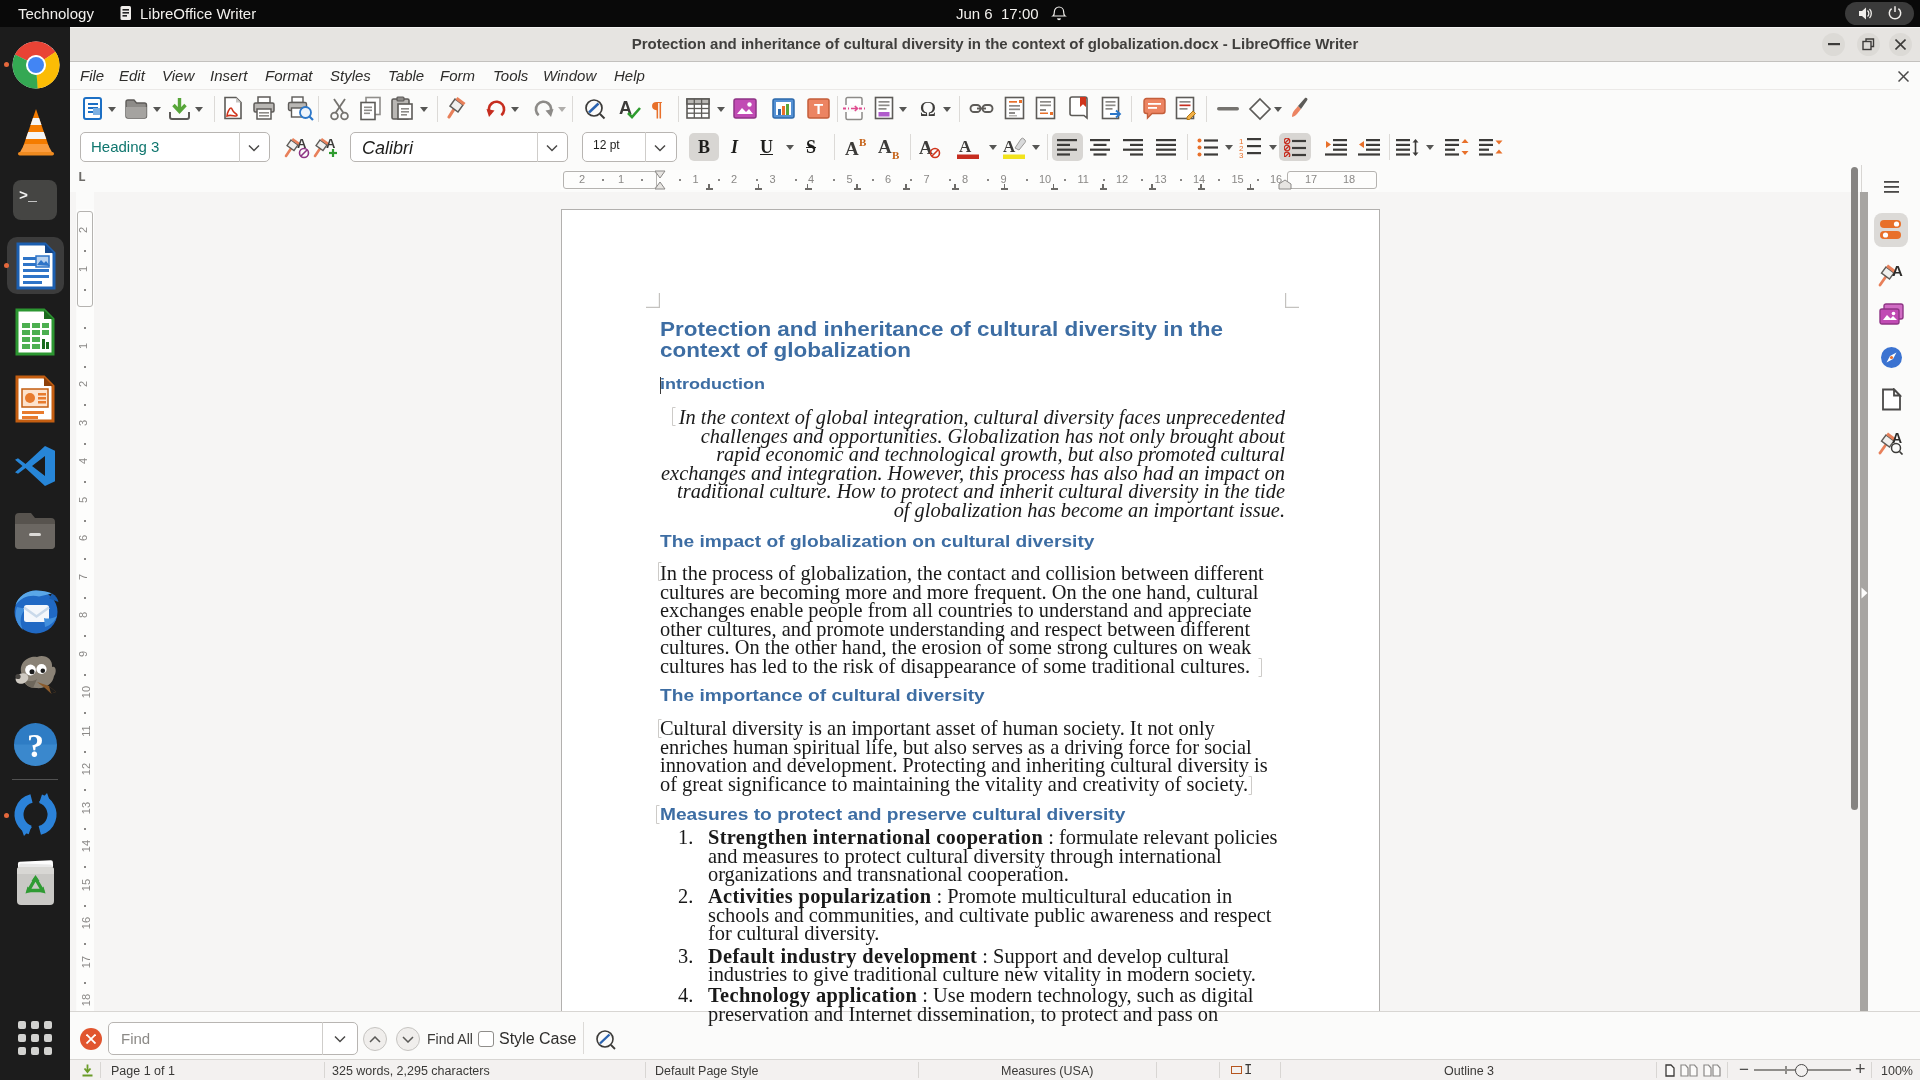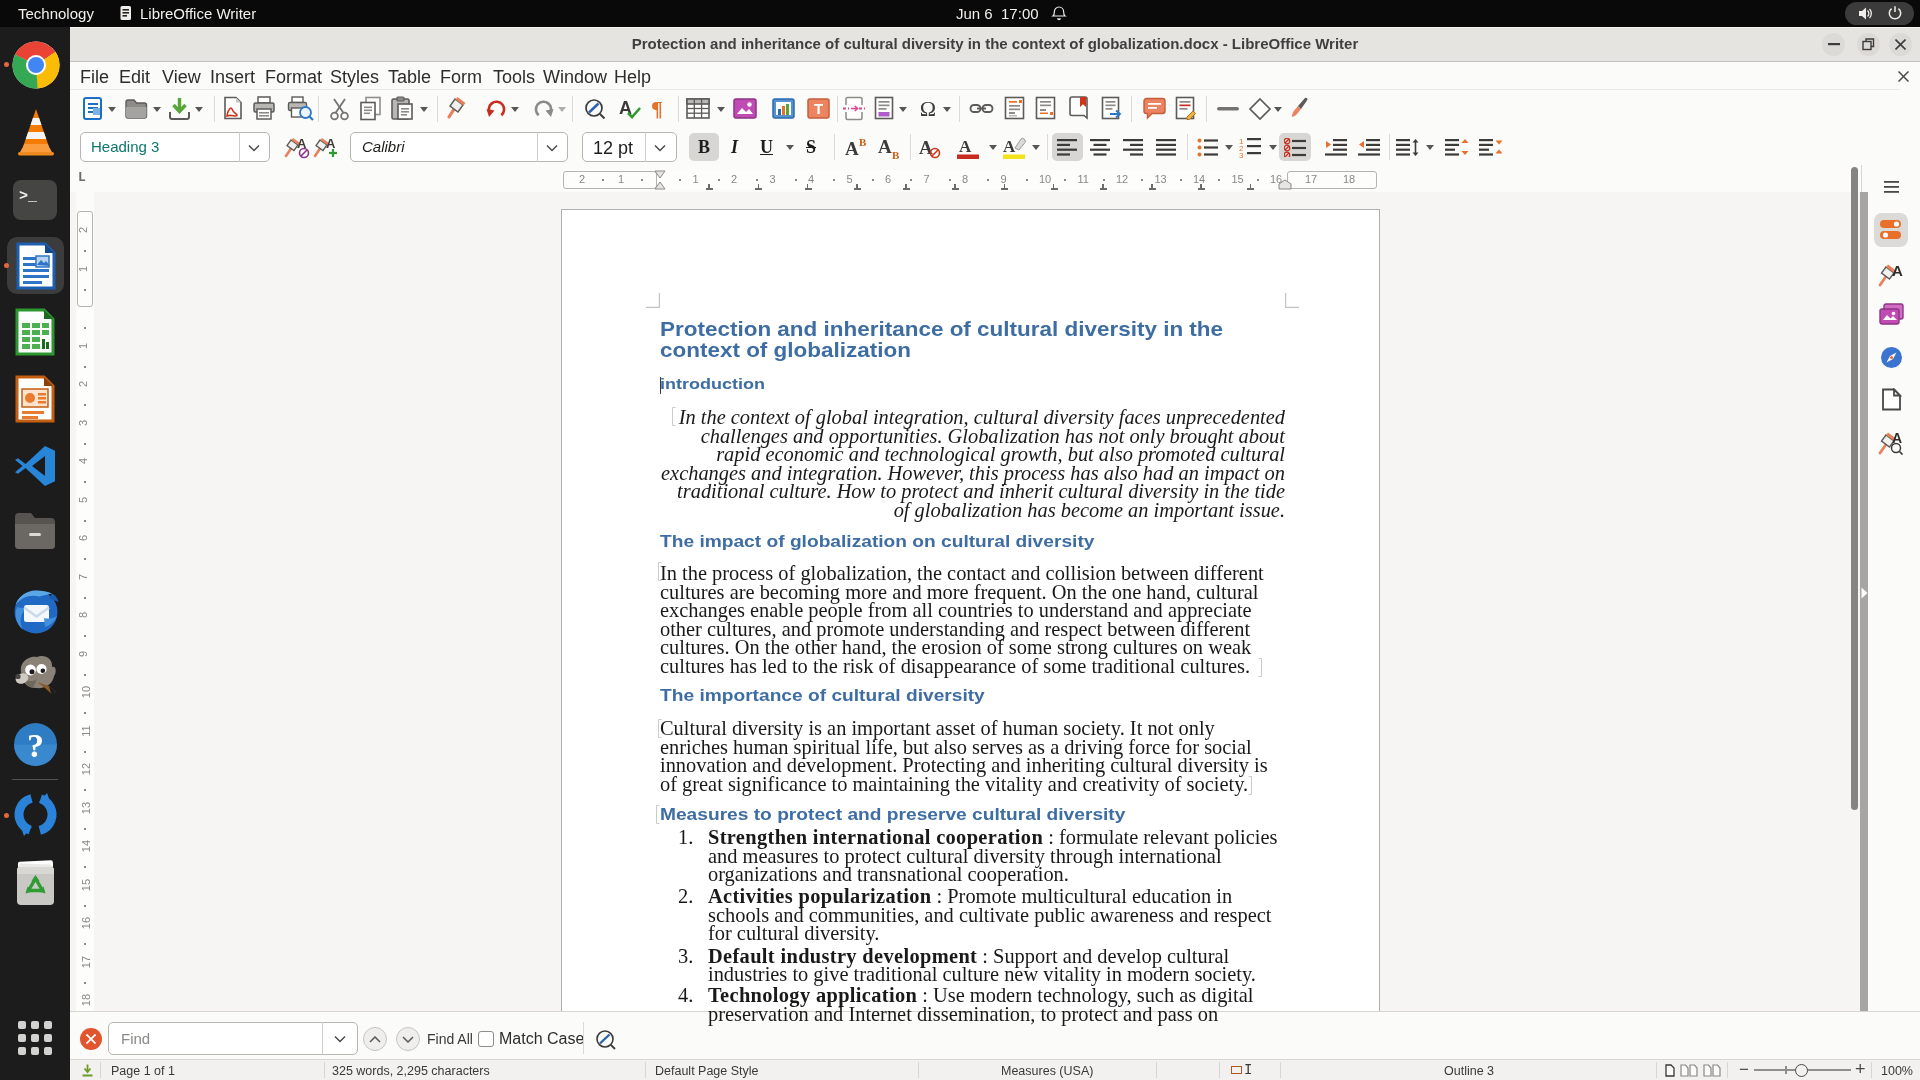--- a/index.html
+++ b/index.html
@@ -10,21 +10,21 @@
   .car { position:absolute; width:0; height:0; border-left:4px solid transparent; border-right:4px solid transparent; border-top:5px solid #565654; }
   .tgl { position:absolute; background:#d8d6d3; border-radius:5px; }
   .rnum { position:absolute; font-size:11px; color:#8a8886; }
   .doc { position:absolute; font-family:"Liberation Serif", serif; font-size:20.4px; line-height:18.5px; color:#191919; white-space:nowrap; }
   .h1 { position:absolute; font-family:"Liberation Sans", sans-serif; font-weight:bold; font-size:20.5px; line-height:21.3px; color:#3d6da3; white-space:nowrap; transform:scaleX(1.096); transform-origin:left top; }
   .h2 { position:absolute; font-family:"Liberation Sans", sans-serif; font-weight:bold; font-size:16.3px; line-height:20px; color:#3d6da3; white-space:nowrap; transform:scaleX(1.177); transform-origin:left top; }
   .h3i { position:absolute; font-family:"Liberation Sans", sans-serif; font-weight:bold; font-size:15px; line-height:20px; color:#3d6da3; white-space:nowrap; transform:scaleX(1.2); transform-origin:left top; }
   .doc b { letter-spacing:0.35px; }
   .ssep { position:absolute; width:1px; height:16px; background:#d8d6d3; }
   .st { position:absolute; font-size:12.5px; color:#3a3937; }
-  .mn { position:absolute; font-size:18px; color:#2e2d2b; }
+  .mn { position:absolute; font-size:15px; color:#2e2d2b;font-style:italic; }
 </style>
 </head>
 <body>
 
 <div class="abs" style="left:0;top:0;width:1920px;height:27px;background:#090909"></div>
 <div class="abs" style="left:0;top:27px;width:70px;height:1053px;background:#1c1c1c"></div>
 <div class="abs" style="left:70px;top:27px;width:1850px;height:1053px;background:#fbfbfa"></div>
 <div class="abs" id="titlebar" style="left:70px;top:27px;width:1850px;height:35px;background:#e6e4e1;border-bottom:1px solid #c3c1be;box-shadow:inset 0 1px 0 #f4f3f2"></div>
 <div class="abs" id="docbg" style="left:70px;top:192px;width:1850px;height:819px;background:#f6f5f4"></div>
 <div class="abs" id="page" style="left:561px;top:209px;width:819px;height:802px;background:#fff;border:1px solid #b2b0ae;border-bottom:none"></div>
@@ -496,28 +496,28 @@
   <svg class="abs" style="left:313px;top:134px" width="26" height="26" viewBox="0 0 26 26">
       <path d="M2 22 L8 13" stroke="#e8805a" stroke-width="2.6" stroke-linecap="round"></path>
       <path d="M7 6 l7 5 -4 5.5 -7-5z" fill="#f0f0ee" stroke="#5d5b58" stroke-width="1.3"></path>
       <path d="M9 4 l7 5 -1.5 2 -7-5z" fill="#e8805a"></path>
       <text x="13" y="14" font-size="13" font-weight="bold" fill="#3c3b39" font-family="Liberation Sans">A</text>
       <line x1="20" y1="15" x2="20" y2="23" stroke="#2e9b2e" stroke-width="2.2"></line>
       <line x1="16" y1="19" x2="24" y2="19" stroke="#2e9b2e" stroke-width="2.2"></line>
     </svg>
 
   <div class="abs" style="left:350px;top:132px;width:218px;height:30px;background:#fff;border:1px solid #b8b5b2;border-radius:5px"></div>
-  <div class="abs" style="left:362px;top:138px;font-size:15px;font-style:italic;color:#1d1d1b">Calibri</div>
+  <div class="abs" style="left:362px;top:138px;font-size:18px;font-style:italic;color:#1d1d1b">Calibri</div>
   <div class="abs" style="left:537px;top:132px;width:1px;height:30px;background:#cfcdca"></div>
   <svg class="abs" style="left:546px;top:144px" width="12" height="8" fill="none" stroke="#4a4948" stroke-width="1.5">
       <path d="M1 1.5 L6 6.5 L11 1.5"></path>
     </svg>
 
   <div class="abs" style="left:582px;top:132px;width:95px;height:30px;background:#fff;border:1px solid #b8b5b2;border-radius:5px"></div>
-  <div class="abs" style="left:593px;top:138px;font-size:18px;color:#1d1d1b">12 pt</div>
+  <div class="abs" style="left:593px;top:138px;font-size:12px;color:#1d1d1b">12 pt</div>
   <div class="abs" style="left:645px;top:132px;width:1px;height:30px;background:#cfcdca"></div>
   <svg class="abs" style="left:654px;top:144px" width="12" height="8" fill="none" stroke="#4a4948" stroke-width="1.5">
       <path d="M1 1.5 L6 6.5 L11 1.5"></path>
     </svg>
 
   <div class="tgl" style="left:689px;top:133px;width:30px;height:28px"></div>
   <div class="abs" style="left:698px;top:137px;font-size:18px;font-weight:bold;color:#1d1d1b;font-family:'Liberation Serif',serif">B</div>
   <div class="abs" style="left:731px;top:137px;font-size:18px;font-style:italic;color:#1d1d1b;font-family:'Liberation Serif',serif"><b style="font-weight:600">I</b></div>
   <div class="abs" style="left:760px;top:137px;font-size:18px;text-decoration:underline;color:#1d1d1b;font-family:'Liberation Serif',serif"><b style="font-weight:600">U</b></div>
   <div class="car" style="left:786px;top:145px"></div>
@@ -905,21 +905,21 @@
   <div class="abs" style="left:363px;top:1027px;width:24px;height:24px;border-radius:50%;background:#f0eeec;border:1px solid #c6c4c1"></div>
   <svg class="abs" style="left:369px;top:1036px" width="12" height="7" fill="none" stroke="#5a5956" stroke-width="1.5">
       <path d="M1 6 L6 1 L11 6"></path>
     </svg>
   <div class="abs" style="left:396px;top:1027px;width:24px;height:24px;border-radius:50%;background:#f0eeec;border:1px solid #c6c4c1"></div>
   <svg class="abs" style="left:402px;top:1036px" width="12" height="7" fill="none" stroke="#5a5956" stroke-width="1.5">
       <path d="M1 1 L6 6 L11 1"></path>
     </svg>
   <div class="abs" style="left:427px;top:1031px;font-size:14px;color:#3a3937">Find All</div>
   <div class="abs" style="left:478px;top:1031px;width:16px;height:16px;background:#fff;border:1px solid #8f8d8a;border-radius:3px"></div>
-  <div class="abs" style="left:499px;top:1030px;font-size:16px;color:#2e2d2b">Match Case</div>
+  <div class="abs" style="left:499px;top:1030px;font-size:16px;color:#2e2d2b">Style Case</div>
   <div class="sep" style="left:583px;top:1022px;height:32px"></div>
   <svg class="abs" style="left:594px;top:1027px" width="25" height="25" viewBox="0 0 25 25" fill="none">
       <circle cx="11" cy="12" r="8" stroke="#3c3b39" stroke-width="1.6"></circle>
       <line x1="17" y1="18" x2="21" y2="22" stroke="#3c3b39" stroke-width="1.8"></line>
       <line x1="6" y1="16.5" x2="15.5" y2="7.5" stroke="#2a63b0" stroke-width="2.4"></line>
     </svg>
 </div>
 
 <div id="statuscontent">
   <svg class="abs" style="left:82px;top:1064px" width="11" height="13" viewBox="0 0 11 13">

